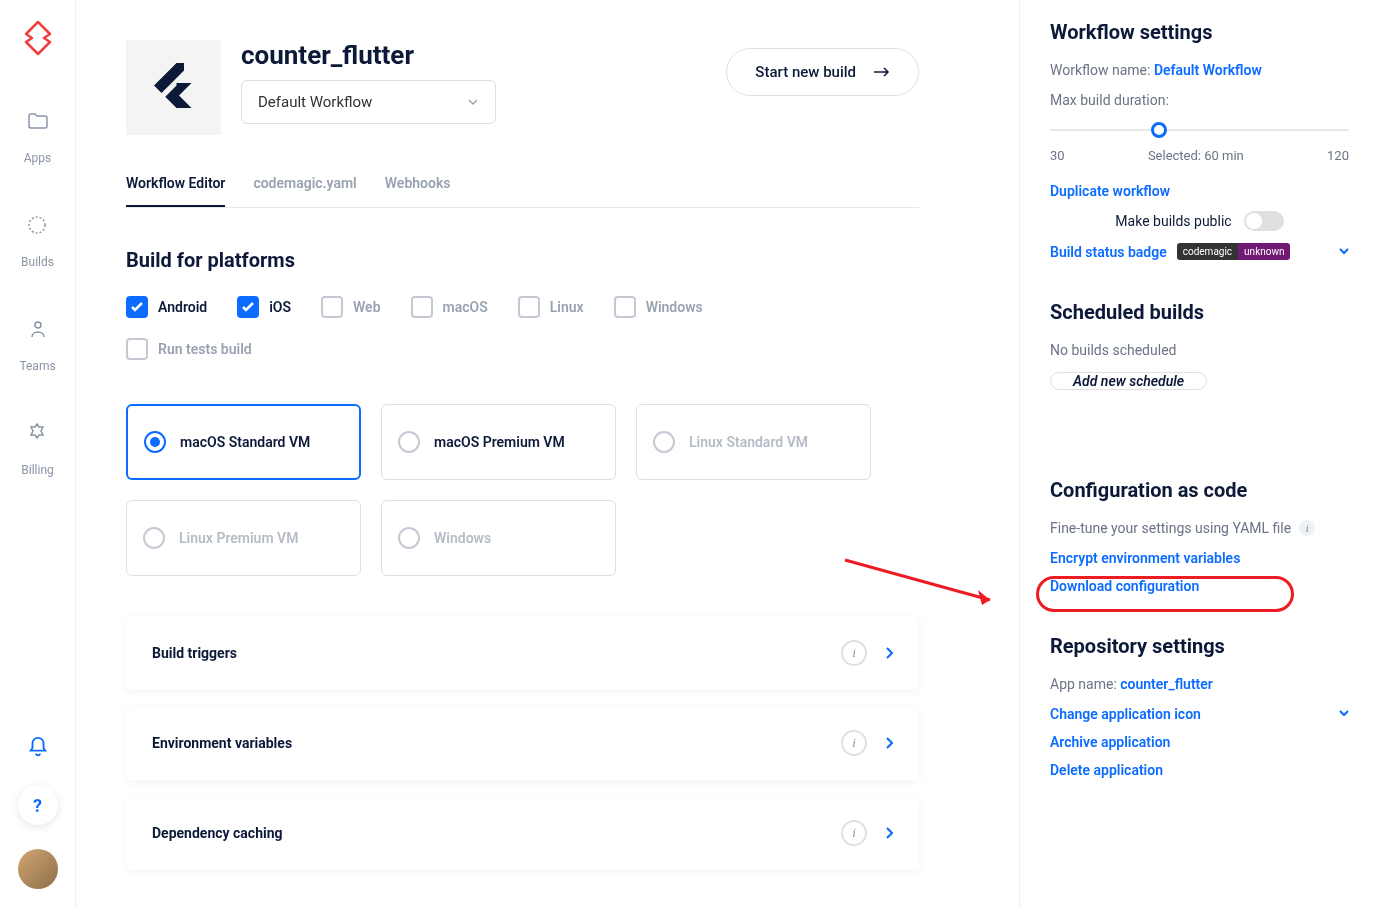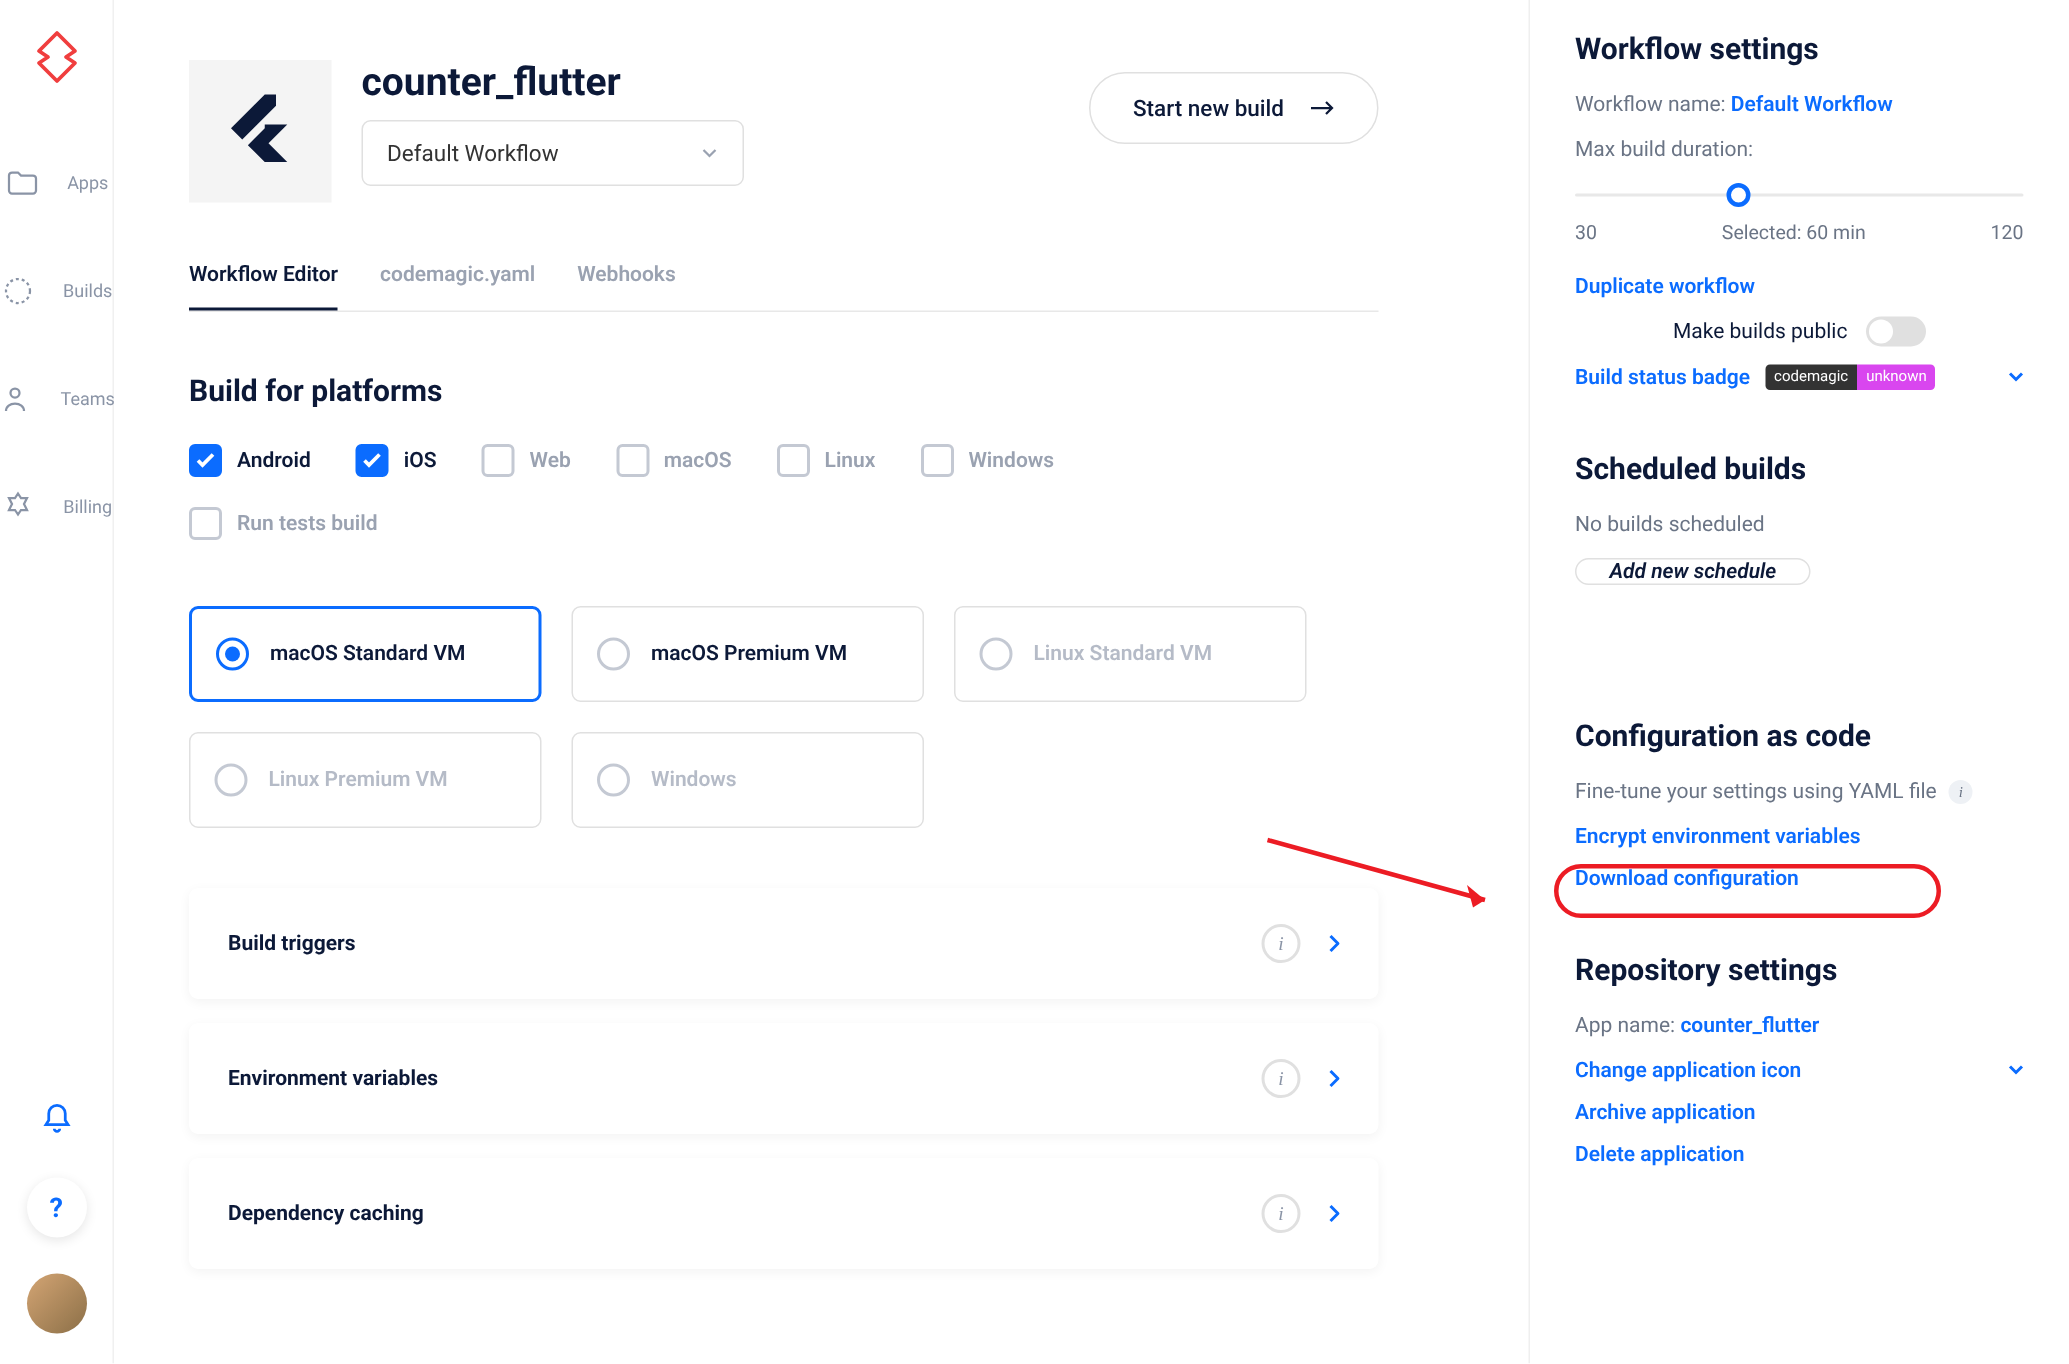--- a/index.html
+++ b/index.html
@@ -18,21 +18,21 @@
   background: #fff;
   border-right: 1px solid #f0f0f0;
   display: flex;
   flex-direction: column;
   align-items: center;
   padding: 20px 0;
   position: relative;
 }
 .logo-wrap { margin-bottom: 50px; }
 .nav-items { display: flex; flex-direction: column; gap: 48px; align-items: center; width: 100%; }
-.nav-item { display: flex; flex-direction: row; align-items: center; gap: 18px; color: #8a94a6; cursor: pointer; }
+.nav-item { display: flex; flex-direction: column; align-items: center; gap: 18px; color: #8a94a6; cursor: pointer; }
 .nav-item svg { width: 24px; height: 24px; }
 .nav-item span { font-size: 12px; }
 .sidebar-bottom { margin-top: auto; display: flex; flex-direction: column; gap: 24px; align-items: center; }
 .main-col {
   flex: 1;
   background: #fff;
   padding: 40px 100px 0 50px;
   overflow-y: auto;
 }
 .header-row { display: flex; align-items: flex-start; gap: 20px; margin-bottom: 40px; }
@@ -47,21 +47,21 @@
 .tab.active { color: #0c1938; border-bottom: 2px solid #0c1938; }
 .section-h { font-size: 20px; font-weight: 700; margin-bottom: 24px; color: #0c1938; }
 .platforms { display: flex; flex-wrap: wrap; gap: 30px; margin-bottom: 20px; }
 .cb-item { display: flex; align-items: center; gap: 10px; font-weight: 600; color: #0c1938; cursor: pointer;}
 .cb-item.muted { color: #9aa2b1; }
 .cb { width: 22px; height: 22px; border: 2px solid #c4c9d3; border-radius: 4px; display: flex; align-items: center; justify-content: center; }
 .cb.checked { background: #0b6cff; border-color: #0b6cff; }
 .cb.checked svg { color: #fff; }
 .platforms-row2 { margin-bottom: 44px; }
 .vm-grid { display: flex; flex-wrap: wrap; gap: 20px; margin-bottom: 40px; }
-.vm-card { width: 235px; height: 64px; border: 1px solid #e0e0e0; border-radius: 6px; display: flex; align-items: center; padding: 0 16px; gap: 14px; cursor: pointer; }
+.vm-card { width: 235px; height: 76px; border: 1px solid #e0e0e0; border-radius: 6px; display: flex; align-items: center; padding: 0 16px; gap: 14px; cursor: pointer; }
 .vm-card.selected { border: 2px solid #0b6cff; }
 .vm-card.disabled { color: #b5bbc7; }
 .radio { width: 22px; height: 22px; border: 2px solid #c4c9d3; border-radius: 50%; display:flex; align-items:center; justify-content:center; flex-shrink:0;}
 .vm-card.selected .radio { border-color: #0b6cff; }
 .radio-dot { width: 10px; height:10px; background:#0b6cff; border-radius:50%; }
 .vm-label { font-weight: 600; }
 .acc-card { background: #fff; border-radius: 6px; padding: 24px 26px; margin-bottom: 16px; box-shadow: 0 2px 8px rgba(0,0,0,0.05); display: flex; align-items: center; cursor:pointer;}
 .acc-title { font-weight: 700; flex:1; }
 .info-ic { width: 26px; height: 26px; border-radius: 50%; border: 2px solid #e0e0e0; display:flex; align-items:center; justify-content:center; color:#8a94a6; margin-right: 18px; font-family: Georgia, serif; font-style: italic; font-size: 13px;}
 .caret-r { color: #0b6cff; }
@@ -79,21 +79,21 @@
 .slider-track { position:absolute; top:7px; left:0; right:0; height:2px; background:#e8e8e8; border-radius:2px;}
 .slider-handle { position:absolute; top:0; left:101px; width:16px; height:16px; border-radius:50%; border:3px solid #0b6cff; background:#fff; }
 .slider-labels { display:flex; justify-content:space-between; font-size:13px; color:#6a7485; margin-bottom: 20px;}
 .link { color: #0b6cff; font-weight: 600; cursor:pointer; display:block; margin-bottom: 12px;}
 .toggle-row { display:flex; align-items:center; gap: 12px; margin-bottom: 12px; font-weight:400;justify-content:center;}
 .toggle { width: 40px; height: 20px; background:#e0e0e0; border-radius:999px; position:relative; cursor:pointer;}
 .toggle::after { content:''; width:16px; height:16px; background:#fff; border-radius:50%; position:absolute; top:2px; left:2px;}
 .badge-row { display:flex; align-items:center; gap: 10px; margin-bottom:40px;}
 .badge-img { display:flex; font-size:10px; }
 .badge-l { background:#333; color:#fff; padding:3px 6px; border-radius: 3px 0 0 3px;}
-.badge-r { background:#d946ef; color:#fff; padding:3px 6px; border-radius: 0 3px 3px 0;}
+.badge-r { background:#701a75; color:#fff; padding:3px 6px; border-radius: 0 3px 3px 0;}
 .pill-btn { border: 1px solid #e0e0e0; border-radius: 999px; padding: 0 22px; font-weight: 600; cursor: pointer; background:#fff; display:inline-block; margin-bottom: 48px; font-style: italic;}
 .right-sec { margin-bottom: 40px; }
 .caret-down-sm { color:#0b6cff; margin-left:auto;}
 .desc-row { font-size:14px; color:#6a7485; margin-bottom:14px; display:flex; align-items:center; gap:8px;}
 .tiny-info { width:16px; height:16px; border-radius:50%; background:#eef1f5; color:#6a7485; display:inline-flex; align-items:center; justify-content:center; font-size:10px; font-style:italic; font-family:Georgia,serif;}
 .highlight-circle { position:absolute; border:3px solid #ec1c24; border-radius: 999px; width:258px; height:36px; pointer-events:none;}
 .arrow-svg { position:absolute; pointer-events:none;}
 .bell-ic { color:#0b6cff; }
 .help-btn { width:40px; height:40px; border-radius:50%; background:#fff; box-shadow: 0 2px 8px rgba(0,0,0,0.1); display:flex; align-items:center; justify-content:center; color:#0b6cff; font-weight:700; font-size:18px; cursor:pointer;}
 .avatar { width:40px; height:40px; border-radius:50%; background: linear-gradient(135deg,#d4a574,#8b6f47); overflow:hidden;}

